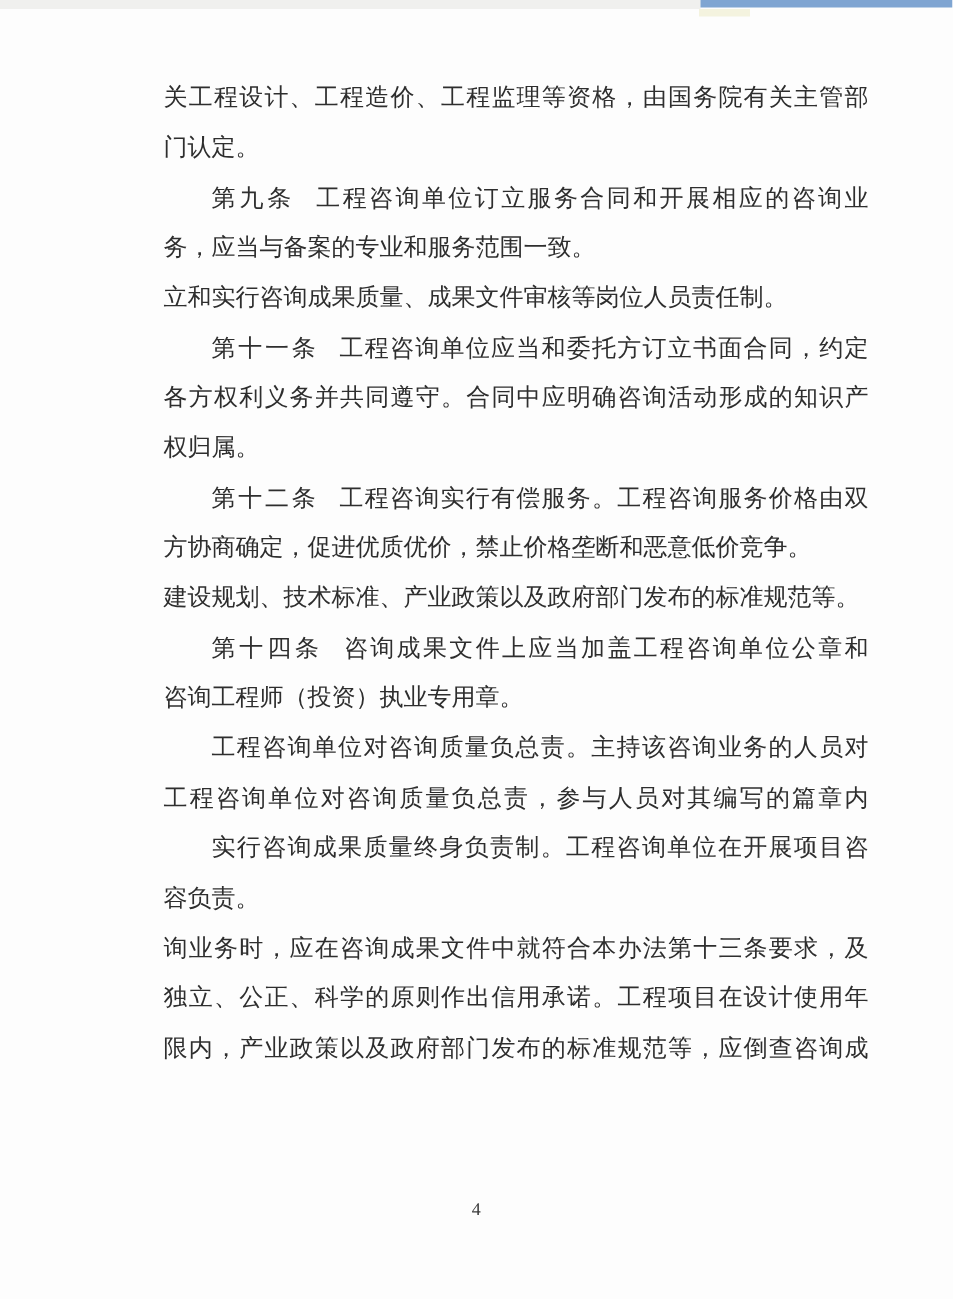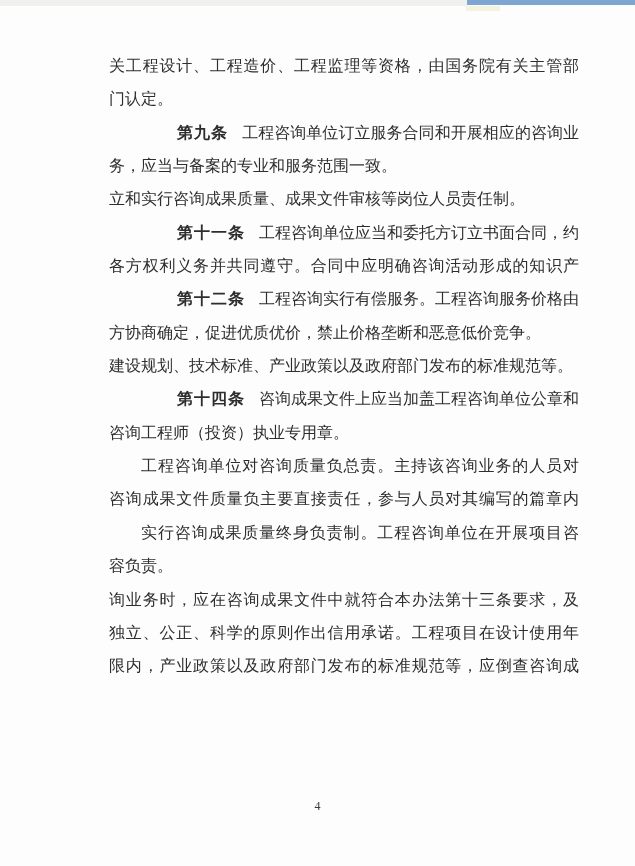--- a/index.html
+++ b/index.html
@@ -52,24 +52,23 @@
     overflow: hidden;
   }
   .line.end {
     text-align: center;
     text-align-last: left;
   }
   .line.indent {
     text-indent: 32px;
   }
   .art {
-    font-weight: 700;
+    font-weight: 400;
     margin-right: 14px;
     letter-spacing: 1px;
-    margin-left: 36px;
   }
   .page-num {
     position: absolute;
     left: 0; top: 799px;
     width: 635px;
     text-align: center;
     font-size: 12px;
     color: #3a3a3a;
     font-family: "Liberation Serif", "DejaVu Serif", serif;
   }
@@ -82,27 +81,28 @@
 <div class="smudge"></div>
 
 <div class="doc">
   <div class="line">关工程设计、工程造价、工程监理等资格，由国务院有关主管部</div>
   <div class="line end">门认定。</div>
   <div class="line indent"><span class="art">第九条</span><span>工程咨询单位订立服务合同和开展相应的咨询业</span></div>
   <div class="line end">务，应当与备案的专业和服务范围一致。</div>
   <div class="line end">立和实行咨询成果质量、成果文件审核等岗位人员责任制。</div>
   <div class="line indent"><span class="art">第十一条</span><span>工程咨询单位应当和委托方订立书面合同，约定</span></div>
   <div class="line">各方权利义务并共同遵守。合同中应明确咨询活动形成的知识产</div>
+  <div class="line end">权归属。</div>
   <div class="line indent"><span class="art">第十二条</span><span>工程咨询实行有偿服务。工程咨询服务价格由双</span></div>
   <div class="line end">方协商确定，促进优质优价，禁止价格垄断和恶意低价竞争。</div>
   <div class="line end">建设规划、技术标准、产业政策以及政府部门发布的标准规范等。</div>
   <div class="line indent"><span class="art">第十四条</span><span>咨询成果文件上应当加盖工程咨询单位公章和</span></div>
   <div class="line end">咨询工程师（投资）执业专用章。</div>
   <div class="line indent">工程咨询单位对咨询质量负总责。主持该咨询业务的人员对</div>
-  <div class="line">咨询成果文件质量负主要直接责任，参与人员对其编写的篇章内</div>
+  <div class="line">工程咨询单位对咨询质量负总责，参与人员对其编写的篇章内</div>
   <div class="line indent">实行咨询成果质量终身负责制。工程咨询单位在开展项目咨</div>
   <div class="line end">容负责。</div>
   <div class="line">询业务时，应在咨询成果文件中就符合本办法第十三条要求，及</div>
   <div class="line">独立、公正、科学的原则作出信用承诺。工程项目在设计使用年</div>
   <div class="line">限内，产业政策以及政府部门发布的标准规范等，应倒查咨询成</div>
 </div>
 
 <div class="page-num">4</div>
 
 </body></html>

